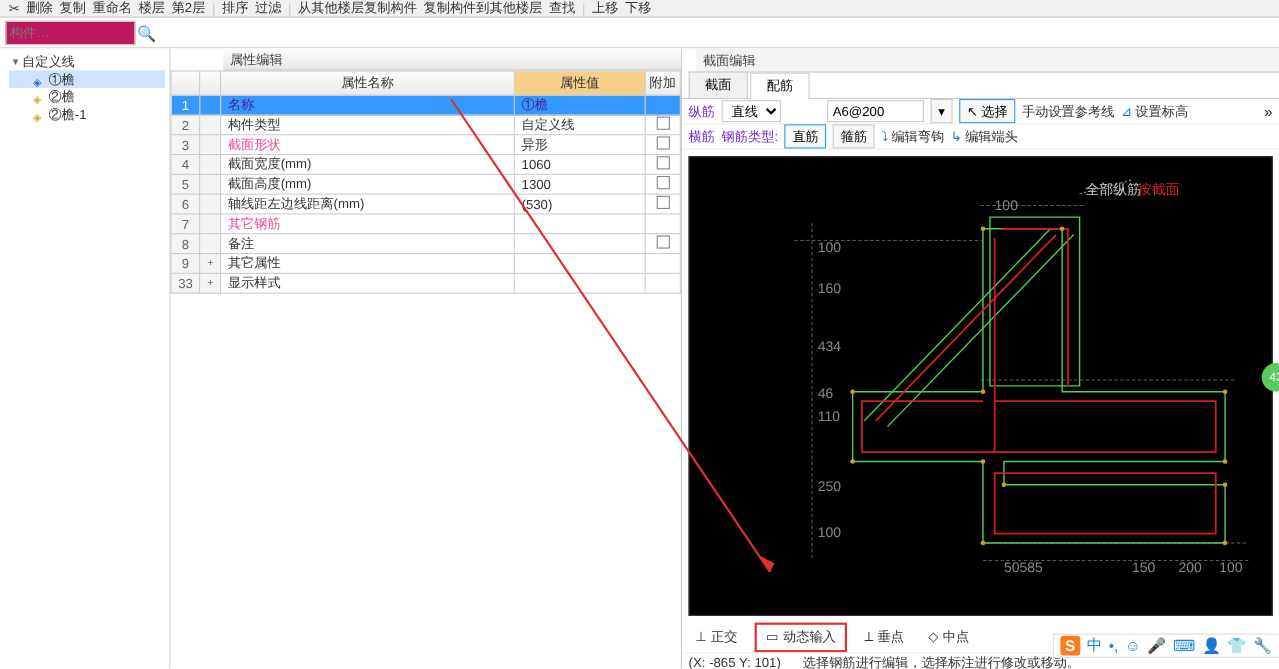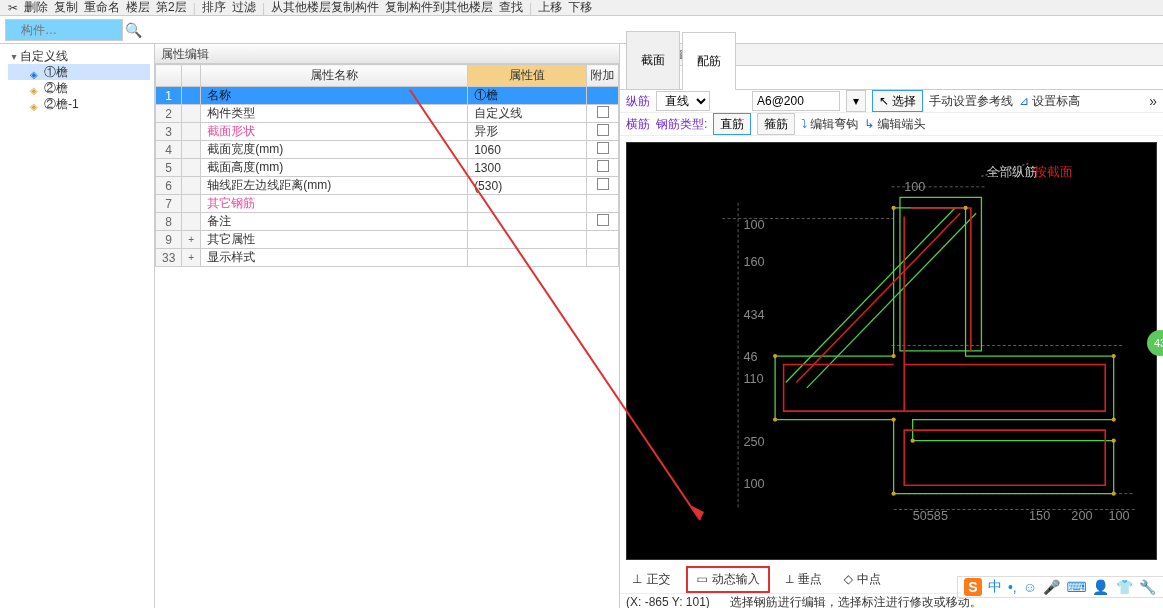--- a/index.html
+++ b/index.html
@@ -3,54 +3,54 @@
 <meta charset="utf-8">
 <style>
 * { box-sizing: border-box; margin: 0; padding: 0; font-family: "Microsoft YaHei", SimSun, sans-serif; font-size: 12px; }
 body { width: 1163px; height: 608px; background: #fff; position: relative; overflow: hidden; }
 
 .top-toolbar { height: 16px; display: flex; align-items: center; background: #f0f0f0; border-bottom: 1px solid #ccc; padding: 0 5px; white-space: nowrap; overflow: hidden; font-size: 11px; color: #333; }
 .top-toolbar span { margin: 0 3px; color: #333; }
 .top-toolbar .sep { color: #ccc; }
 
 .search-bar { height: 28px; display: flex; align-items: center; padding: 2px 5px; border-bottom: 1px solid #ccc; }
-.search-bar input { flex: 1; height: 22px; border: 1px solid #ccc; padding: 0 15px; background: #7dd3fc; max-width: 118px; }
+.search-bar input { flex: 1; height: 22px; border: 1px solid #ccc; padding: 0 3px; background: #be185d; max-width: 118px; }
 .search-bar .mag { width: 22px; height: 22px; display: flex; align-items: center; justify-content: center; color: #1e6fd6; font-size: 14px; }
 
 .main { position: absolute; top: 44px; left: 0; right: 0; bottom: 0; display: flex; }
 
 .tree-panel { width: 155px; border-right: 1px solid #ccc; padding: 4px; overflow: hidden; background: #fff; }
 .tree-root { padding-left: 4px; }
 .tree-item { display: flex; align-items: center; height: 16px; cursor: pointer; }
 .tree-item.child { padding-left: 22px; }
 .tree-item.selected { background: #cde3ff; }
 .tree-exp { width: 12px; text-align: center; color: #666; font-size: 10px; }
 .tree-dot { width: 10px; height: 10px; margin-right: 4px; }
 .tree-dot::before { content: "◈"; color: #d4a73a; font-size: 10px; }
 .tree-item.selected .tree-dot::before { color: #1e6fd6; }
 .tree-label { color: #333; }
 
 .prop-panel { width: 465px; border-right: 1px solid #ccc; display: flex; flex-direction: column; background: #fff; position: relative; }
-.prop-header { height: 20px; background: linear-gradient(#fdfdfd,#e6e6e6); border-bottom: 1px solid #ccc; padding: 2px 6px; font-size: 12px; color: #444; }
+.prop-header { height: 20px; background: linear-gradient(#fdfdfd,#e6e6e6); border-bottom: 1px solid #ccc; padding: 2px 6px; font-size: 12px; color: #444; margin-left: 48px; }
 .prop-table { border-collapse: collapse; width: 100%; }
 .prop-table th { background: linear-gradient(#fdfdfd,#eaeaea); border: 1px solid #ccc; height: 22px; font-weight: normal; color: #333; }
 .prop-table th.val { background: #f5d088; }
 .prop-table td { border: 1px solid #ccc; height: 18px; padding: 0 6px; color: #333; }
 .prop-table td.rownum { width: 24px; text-align: center; background: #f4f4f4; color: #666; }
 .prop-table td.exp { width: 18px; text-align: center; background: #f4f4f4; color: #666; font-size: 10px; }
-.prop-table tr.sel td { background: #3399ff; color: #0f172a; }
+.prop-table tr.sel td { background: #3399ff; color: #4c1d95; }
 .prop-table td.link { color: #ec4899; }
 .prop-table tr.sel td.rownum { background: #3399ff; color: #fff; }
 .prop-table .chk { width: 12px; height: 12px; border: 1px solid #888; display: inline-block; }
 .prop-table td.addcol { width: 26px; text-align: center; }
 
 .right-panel { flex: 1; display: flex; flex-direction: column; background: #fff; position: relative; }
 .sec-header { height: 22px; border-bottom: 1px solid #ccc; padding: 3px 6px; color: #444; background: #f3f3f3; margin-left: 13px; }
 .tabs { display: flex; border-bottom: 1px solid #ccc; height: 24px; align-items: flex-end; padding-left: 6px; }
-.tab { padding: 20px 14px; border: 1px solid #ccc; border-bottom: none; background: #f0f0f0; margin-right: 2px; cursor: pointer; }
+.tab { padding: 3px 14px; border: 1px solid #ccc; border-bottom: none; background: #f0f0f0; margin-right: 2px; cursor: pointer; }
 .tab.active { background: #fff; position: relative; top: 1px; }
 
 .tool-row { display: flex; align-items: center; height: 30px; padding: 0 6px; gap: 6px; border-bottom: 1px solid #eee; }
 .tool-row .lbl { color: #6d28d9; }
 .tool-row select, .tool-row input.txt { height: 20px; border: 1px solid #ccc; padding: 0 4px; background: #fff; }
 .tool-row .btn { height: 22px; border: 1px solid #ccc; background: #f7f7f7; padding: 0 6px; display: flex; align-items: center; cursor: pointer; gap: 3px; }
 .tool-row .btn.active { border-color: #3399ff; }
 .tool-row .ico { font-size: 12px; }
 .tool-row .linksty { color: #333; cursor: pointer; display: flex; align-items: center; gap: 3px; }
 .tool-row .expand { margin-left: auto; font-size: 14px; color: #333; cursor: pointer; }

